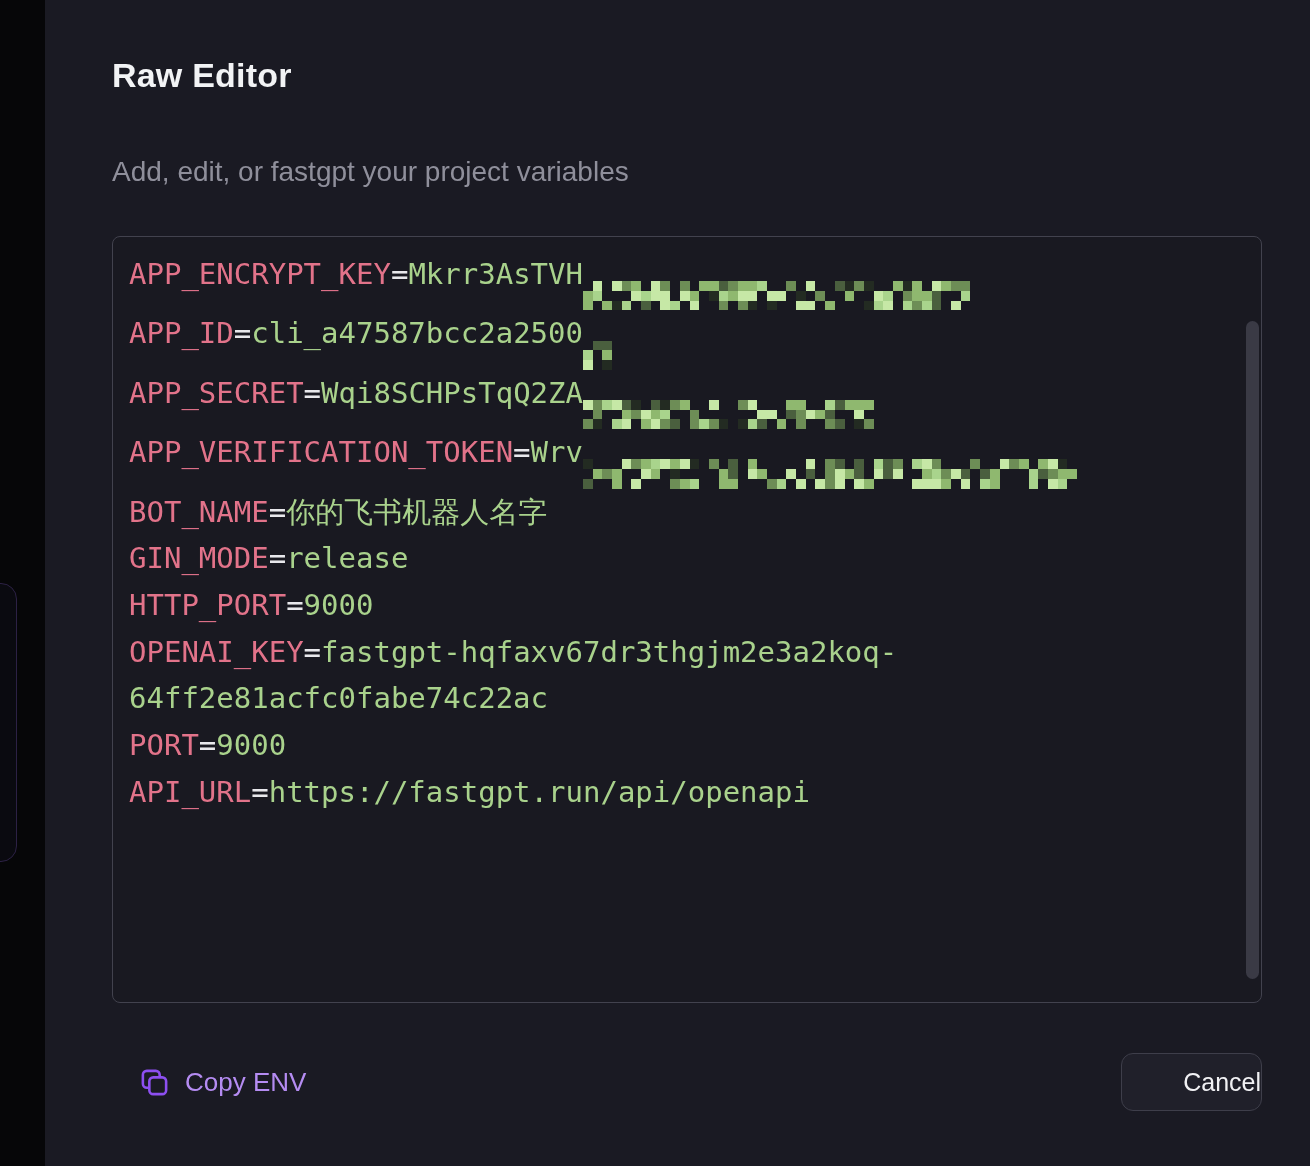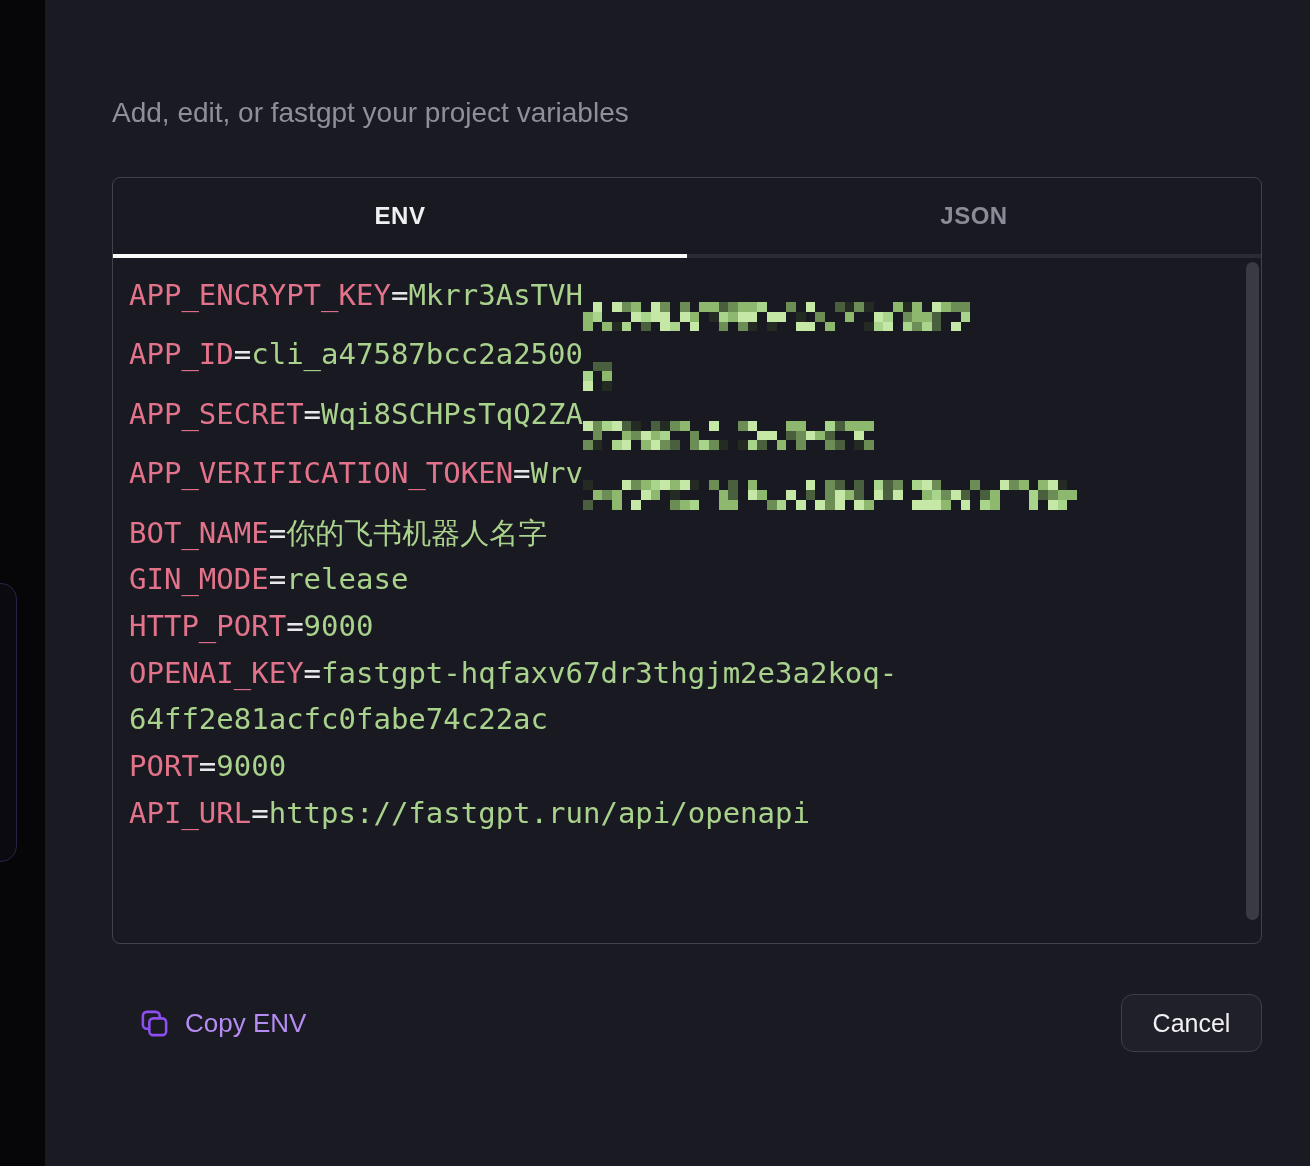--- a/index.html
+++ b/index.html
@@ -50,45 +50,38 @@
     position:absolute; right:2px; top:84px; width:13px; height:658px;
     background:#3a3a45; border-radius:7px;
   }
 
   
   .footer{ margin-top:50px; width:1150px; margin-left:0; display:flex; align-items:center; justify-content:space-between; }
   .copy-env{ display:flex; align-items:center; gap:15px; margin-left:27px; cursor:pointer; }
   .copy-env .label{ font-size:26px; color:#b58cf2; }
   .copy-icon{ width:31px; height:31px; display:inline-block; }
   .btn-row{ display:flex; align-items:center; gap:34px; }
-  .btn{ font-family:"Liberation Sans", sans-serif; font-size:25px; cursor:pointer; }
+  .btn{ font-family:"Liberation Sans", sans-serif; font-size:25px; cursor:pointer;text-align:right; }
   .btn-cancel{ width:141px; height:58px; border-radius:12px; background:#20202a;
                border:1px solid #3e3e4a; color:#f1f1f4; }
   .btn-update{ height:66px; padding:0 36px; border-radius:12px; border:none;
                background:var(--accent,#8a46da); color:#fdfdfe; }
 </style>
 </head>
 <body>
 
 <div class="canvas-strip">
   <div class="canvas-card"></div>
 </div>
 
 <div class="modal">
+  <h1 class="modal-title">Raw Editor</h1>
   <p class="modal-subtitle">Add, edit, or fastgpt your project variables</p>
 
   <div class="editor-box">
-    <div class="tabbar">
-      <div class="tab active">
-        <span>ENV</span>
-      </div>
-      <div class="tab">
-        <span>JSON</span>
-      </div>
-    </div>
     <div class="code-area" id="code-area"><div class="env-line"><span class="env-key">APP_ENCRYPT_KEY</span><span class="env-eq">=</span><span class="env-val">Mkrr3AsTVH</span><span class="pixelated"><i style="background: transparent;"></i><i style="background: rgb(143, 184, 111);"></i><i style="background: rgb(143, 184, 111);"></i><i style="background: rgb(198, 232, 166);"></i><i style="background: rgb(169, 212, 140);"></i><i style="background: transparent;"></i><i style="background: transparent;"></i><i style="background: transparent;"></i><i style="background: rgb(143, 184, 111);"></i><i style="background: rgb(198, 232, 166);"></i><i style="background: transparent;"></i><i style="background: rgb(35, 43, 34);"></i><i style="background: rgb(109, 141, 86);"></i><i style="background: transparent;"></i><i style="background: rgb(169, 212, 140);"></i><i style="background: rgb(143, 184, 111);"></i><i style="background: rgb(198, 232, 166);"></i><i style="background: transparent;"></i><i style="background: transparent;"></i><i style="background: rgb(169, 212, 140);"></i><i style="background: rgb(74, 95, 62);"></i><i style="background: rgb(198, 232, 166);"></i><i style="background: rgb(198, 232, 166);"></i><i style="background: transparent;"></i><i style="background: rgb(109, 141, 86);"></i><i style="background: rgb(198, 232, 166);"></i><i style="background: rgb(198, 232, 166);"></i><i style="background: transparent;"></i><i style="background: transparent;"></i><i style="background: rgb(169, 212, 140);"></i><i style="background: rgb(109, 141, 86);"></i><i style="background: rgb(198, 232, 166);"></i><i style="background: transparent;"></i><i style="background: transparent;"></i><i style="background: rgb(143, 184, 111);"></i><i style="background: rgb(198, 232, 166);"></i><i style="background: rgb(143, 184, 111);"></i><i style="background: transparent;"></i><i style="background: transparent;"></i><i style="background: rgb(143, 184, 111);"></i><i style="background: rgb(35, 43, 34);"></i><i style="background: transparent;"></i><i style="background: rgb(74, 95, 62);"></i><i style="background: rgb(169, 212, 140);"></i><i style="background: rgb(109, 141, 86);"></i><i style="background: rgb(109, 141, 86);"></i><i style="background: rgb(143, 184, 111);"></i><i style="background: transparent;"></i><i style="background: rgb(143, 184, 111);"></i><i style="background: rgb(198, 232, 166);"></i><i style="background: rgb(109, 141, 86);"></i><i style="background: rgb(143, 184, 111);"></i><i style="background: rgb(198, 232, 166);"></i><i style="background: rgb(35, 43, 34);"></i><i style="background: rgb(169, 212, 140);"></i><i style="background: transparent;"></i><i style="background: transparent;"></i><i style="background: transparent;"></i><i style="background: rgb(198, 232, 166);"></i><i style="background: rgb(35, 43, 34);"></i><i style="background: transparent;"></i><i style="background: rgb(198, 232, 166);"></i><i style="background: transparent;"></i><i style="background: rgb(109, 141, 86);"></i><i style="background: transparent;"></i><i style="background: transparent;"></i><i style="background: transparent;"></i><i style="background: rgb(35, 43, 34);"></i><i style="background: rgb(198, 232, 166);"></i><i style="background: rgb(198, 232, 166);"></i><i style="background: transparent;"></i><i style="background: rgb(198, 232, 166);"></i><i style="background: transparent;"></i><i style="background: rgb(109, 141, 86);"></i><i style="background: transparent;"></i><i style="background: transparent;"></i><i style="background: transparent;"></i><i style="background: rgb(143, 184, 111);"></i><i style="background: rgb(74, 95, 62);"></i><i style="background: transparent;"></i><i style="background: transparent;"></i><i style="background: rgb(35, 43, 34);"></i><i style="background: rgb(143, 184, 111);"></i><i style="background: transparent;"></i><i style="background: rgb(109, 141, 86);"></i><i style="background: transparent;"></i><i style="background: transparent;"></i><i style="background: rgb(35, 43, 34);"></i><i style="background: transparent;"></i><i style="background: rgb(35, 43, 34);"></i><i style="background: transparent;"></i><i style="background: rgb(198, 232, 166);"></i><i style="background: rgb(169, 212, 140);"></i><i style="background: transparent;"></i><i style="background: rgb(169, 212, 140);"></i><i style="background: rgb(198, 232, 166);"></i><i style="background: rgb(143, 184, 111);"></i><i style="background: transparent;"></i><i style="background: transparent;"></i><i style="background: rgb(35, 43, 34);"></i><i style="background: rgb(109, 141, 86);"></i><i style="background: rgb(169, 212, 140);"></i><i style="background: rgb(143, 184, 111);"></i><i style="background: rgb(143, 184, 111);"></i><i style="background: rgb(109, 141, 86);"></i><i style="background: transparent;"></i><i style="background: rgb(143, 184, 111);"></i><i style="background: rgb(169, 212, 140);"></i><i style="background: rgb(198, 232, 166);"></i><i style="background: rgb(74, 95, 62);"></i><i style="background: rgb(74, 95, 62);"></i><i style="background: rgb(143, 184, 111);"></i><i style="background: transparent;"></i><i style="background: transparent;"></i><i style="background: rgb(109, 141, 86);"></i><i style="background: transparent;"></i><i style="background: rgb(198, 232, 166);"></i><i style="background: rgb(109, 141, 86);"></i><i style="background: rgb(169, 212, 140);"></i><i style="background: transparent;"></i></span></div><div class="env-line"><span class="env-key">APP_ID</span><span class="env-eq">=</span><span class="env-val">cli_a47587bcc2a2500</span><span class="pixelated"><i style="background: transparent;"></i><i style="background: rgb(169, 212, 140);"></i><i style="background: rgb(198, 232, 166);"></i><i style="background: rgb(74, 95, 62);"></i><i style="background: transparent;"></i><i style="background: transparent;"></i><i style="background: rgb(74, 95, 62);"></i><i style="background: rgb(143, 184, 111);"></i><i style="background: rgb(35, 43, 34);"></i></span></div><div class="env-line"><span class="env-key">APP_SECRET</span><span class="env-eq">=</span><span class="env-val">Wqi8SCHPsTqQ2ZA</span><span class="pixelated"><i style="background: rgb(198, 232, 166);"></i><i style="background: transparent;"></i><i style="background: rgb(109, 141, 86);"></i><i style="background: rgb(109, 141, 86);"></i><i style="background: rgb(109, 141, 86);"></i><i style="background: rgb(35, 43, 34);"></i><i style="background: rgb(169, 212, 140);"></i><i style="background: transparent;"></i><i style="background: transparent;"></i><i style="background: rgb(198, 232, 166);"></i><i style="background: transparent;"></i><i style="background: rgb(169, 212, 140);"></i><i style="background: rgb(74, 95, 62);"></i><i style="background: rgb(143, 184, 111);"></i><i style="background: rgb(198, 232, 166);"></i><i style="background: rgb(35, 43, 34);"></i><i style="background: rgb(109, 141, 86);"></i><i style="background: transparent;"></i><i style="background: transparent;"></i><i style="background: rgb(198, 232, 166);"></i><i style="background: rgb(143, 184, 111);"></i><i style="background: rgb(74, 95, 62);"></i><i style="background: rgb(143, 184, 111);"></i><i style="background: rgb(198, 232, 166);"></i><i style="background: rgb(35, 43, 34);"></i><i style="background: rgb(169, 212, 140);"></i><i style="background: rgb(109, 141, 86);"></i><i style="background: rgb(109, 141, 86);"></i><i style="background: transparent;"></i><i style="background: rgb(74, 95, 62);"></i><i style="background: rgb(143, 184, 111);"></i><i style="background: transparent;"></i><i style="background: transparent;"></i><i style="background: transparent;"></i><i style="background: rgb(109, 141, 86);"></i><i style="background: rgb(109, 141, 86);"></i><i style="background: transparent;"></i><i style="background: transparent;"></i><i style="background: rgb(169, 212, 140);"></i><i style="background: rgb(198, 232, 166);"></i><i style="background: transparent;"></i><i style="background: rgb(109, 141, 86);"></i><i style="background: transparent;"></i><i style="background: transparent;"></i><i style="background: rgb(35, 43, 34);"></i><i style="background: transparent;"></i><i style="background: transparent;"></i><i style="background: transparent;"></i><i style="background: rgb(109, 141, 86);"></i><i style="background: transparent;"></i><i style="background: rgb(35, 43, 34);"></i><i style="background: rgb(198, 232, 166);"></i><i style="background: transparent;"></i><i style="background: rgb(169, 212, 140);"></i><i style="background: transparent;"></i><i style="background: rgb(198, 232, 166);"></i><i style="background: rgb(74, 95, 62);"></i><i style="background: transparent;"></i><i style="background: rgb(198, 232, 166);"></i><i style="background: transparent;"></i><i style="background: transparent;"></i><i style="background: transparent;"></i><i style="background: rgb(143, 184, 111);"></i><i style="background: rgb(143, 184, 111);"></i><i style="background: rgb(74, 95, 62);"></i><i style="background: transparent;"></i><i style="background: rgb(143, 184, 111);"></i><i style="background: rgb(109, 141, 86);"></i><i style="background: rgb(109, 141, 86);"></i><i style="background: transparent;"></i><i style="background: rgb(198, 232, 166);"></i><i style="background: transparent;"></i><i style="background: transparent;"></i><i style="background: rgb(143, 184, 111);"></i><i style="background: transparent;"></i><i style="background: rgb(169, 212, 140);"></i><i style="background: rgb(74, 95, 62);"></i><i style="background: rgb(109, 141, 86);"></i><i style="background: rgb(74, 95, 62);"></i><i style="background: transparent;"></i><i style="background: rgb(74, 95, 62);"></i><i style="background: rgb(143, 184, 111);"></i><i style="background: transparent;"></i><i style="background: transparent;"></i><i style="background: rgb(143, 184, 111);"></i><i style="background: rgb(198, 232, 166);"></i><i style="background: rgb(35, 43, 34);"></i><i style="background: rgb(143, 184, 111);"></i><i style="background: transparent;"></i><i style="background: rgb(109, 141, 86);"></i></span></div><div class="env-line"><span class="env-key">APP_VERIFICATION_TOKEN</span><span class="env-eq">=</span><span class="env-val">Wrv</span><span class="pixelated"><i style="background: rgb(35, 43, 34);"></i><i style="background: transparent;"></i><i style="background: rgb(74, 95, 62);"></i><i style="background: transparent;"></i><i style="background: rgb(143, 184, 111);"></i><i style="background: transparent;"></i><i style="background: transparent;"></i><i style="background: rgb(109, 141, 86);"></i><i style="background: transparent;"></i><i style="background: transparent;"></i><i style="background: rgb(143, 184, 111);"></i><i style="background: rgb(143, 184, 111);"></i><i style="background: rgb(198, 232, 166);"></i><i style="background: transparent;"></i><i style="background: transparent;"></i><i style="background: rgb(109, 141, 86);"></i><i style="background: transparent;"></i><i style="background: rgb(198, 232, 166);"></i><i style="background: rgb(143, 184, 111);"></i><i style="background: rgb(198, 232, 166);"></i><i style="background: transparent;"></i><i style="background: rgb(169, 212, 140);"></i><i style="background: rgb(143, 184, 111);"></i><i style="background: transparent;"></i><i style="background: rgb(198, 232, 166);"></i><i style="background: transparent;"></i><i style="background: transparent;"></i><i style="background: rgb(143, 184, 111);"></i><i style="background: rgb(35, 43, 34);"></i><i style="background: rgb(109, 141, 86);"></i><i style="background: rgb(198, 232, 166);"></i><i style="background: transparent;"></i><i style="background: rgb(143, 184, 111);"></i><i style="background: rgb(35, 43, 34);"></i><i style="background: transparent;"></i><i style="background: rgb(169, 212, 140);"></i><i style="background: transparent;"></i><i style="background: transparent;"></i><i style="background: transparent;"></i><i style="background: rgb(109, 141, 86);"></i><i style="background: transparent;"></i><i style="background: transparent;"></i><i style="background: transparent;"></i><i style="background: rgb(143, 184, 111);"></i><i style="background: rgb(143, 184, 111);"></i><i style="background: rgb(74, 95, 62);"></i><i style="background: rgb(74, 95, 62);"></i><i style="background: rgb(143, 184, 111);"></i><i style="background: transparent;"></i><i style="background: transparent;"></i><i style="background: transparent;"></i><i style="background: rgb(143, 184, 111);"></i><i style="background: rgb(198, 232, 166);"></i><i style="background: transparent;"></i><i style="background: transparent;"></i><i style="background: rgb(143, 184, 111);"></i><i style="background: transparent;"></i><i style="background: transparent;"></i><i style="background: transparent;"></i><i style="background: rgb(109, 141, 86);"></i><i style="background: transparent;"></i><i style="background: transparent;"></i><i style="background: rgb(169, 212, 140);"></i><i style="background: transparent;"></i><i style="background: rgb(198, 232, 166);"></i><i style="background: transparent;"></i><i style="background: transparent;"></i><i style="background: transparent;"></i><i style="background: rgb(198, 232, 166);"></i><i style="background: rgb(198, 232, 166);"></i><i style="background: rgb(74, 95, 62);"></i><i style="background: transparent;"></i><i style="background: transparent;"></i><i style="background: transparent;"></i><i style="background: rgb(198, 232, 166);"></i><i style="background: rgb(109, 141, 86);"></i><i style="background: rgb(109, 141, 86);"></i><i style="background: rgb(109, 141, 86);"></i><i style="background: rgb(74, 95, 62);"></i><i style="background: rgb(198, 232, 166);"></i><i style="background: rgb(198, 232, 166);"></i><i style="background: transparent;"></i><i style="background: rgb(143, 184, 111);"></i><i style="background: transparent;"></i><i style="background: rgb(74, 95, 62);"></i><i style="background: rgb(74, 95, 62);"></i><i style="background: rgb(198, 232, 166);"></i><i style="background: transparent;"></i><i style="background: transparent;"></i><i style="background: rgb(143, 184, 111);"></i><i style="background: rgb(169, 212, 140);"></i><i style="background: rgb(198, 232, 166);"></i><i style="background: transparent;"></i><i style="background: rgb(74, 95, 62);"></i><i style="background: rgb(74, 95, 62);"></i><i style="background: transparent;"></i><i style="background: rgb(109, 141, 86);"></i><i style="background: rgb(198, 232, 166);"></i><i style="background: transparent;"></i><i style="background: transparent;"></i><i style="background: transparent;"></i><i style="background: transparent;"></i><i style="background: rgb(169, 212, 140);"></i><i style="background: transparent;"></i><i style="background: rgb(198, 232, 166);"></i><i style="background: rgb(198, 232, 166);"></i><i style="background: rgb(143, 184, 111);"></i><i style="background: rgb(198, 232, 166);"></i><i style="background: rgb(109, 141, 86);"></i><i style="background: rgb(169, 212, 140);"></i><i style="background: rgb(198, 232, 166);"></i><i style="background: transparent;"></i><i style="background: rgb(109, 141, 86);"></i><i style="background: rgb(143, 184, 111);"></i><i style="background: transparent;"></i><i style="background: rgb(198, 232, 166);"></i><i style="background: transparent;"></i><i style="background: transparent;"></i><i style="background: rgb(74, 95, 62);"></i><i style="background: rgb(198, 232, 166);"></i><i style="background: rgb(109, 141, 86);"></i><i style="background: transparent;"></i><i style="background: transparent;"></i><i style="background: transparent;"></i><i style="background: rgb(74, 95, 62);"></i><i style="background: rgb(169, 212, 140);"></i><i style="background: transparent;"></i><i style="background: rgb(143, 184, 111);"></i><i style="background: rgb(143, 184, 111);"></i><i style="background: rgb(198, 232, 166);"></i><i style="background: transparent;"></i><i style="background: transparent;"></i><i style="background: rgb(109, 141, 86);"></i><i style="background: transparent;"></i><i style="background: transparent;"></i><i style="background: rgb(143, 184, 111);"></i><i style="background: transparent;"></i><i style="background: transparent;"></i><i style="background: transparent;"></i><i style="background: rgb(169, 212, 140);"></i><i style="background: rgb(169, 212, 140);"></i><i style="background: rgb(143, 184, 111);"></i><i style="background: rgb(74, 95, 62);"></i><i style="background: transparent;"></i><i style="background: rgb(198, 232, 166);"></i><i style="background: rgb(109, 141, 86);"></i><i style="background: rgb(198, 232, 166);"></i><i style="background: rgb(35, 43, 34);"></i><i style="background: rgb(143, 184, 111);"></i><i style="background: rgb(169, 212, 140);"></i><i style="background: transparent;"></i><i style="background: rgb(143, 184, 111);"></i><i style="background: transparent;"></i></span></div><div class="env-line"><span class="env-key">BOT_NAME</span><span class="env-eq">=</span><span class="env-val">你的飞书机器人名字</span></div><div class="env-line"><span class="env-key">GIN_MODE</span><span class="env-eq">=</span><span class="env-val">release</span></div><div class="env-line"><span class="env-key">HTTP_PORT</span><span class="env-eq">=</span><span class="env-val">9000</span></div><div class="env-line"><span class="env-key">OPENAI_KEY</span><span class="env-eq">=</span><span class="env-val">fastgpt-hqfaxv67dr3thgjm2e3a2koq-64ff2e81acfc0fabe74c22ac</span></div><div class="env-line"><span class="env-key">PORT</span><span class="env-eq">=</span><span class="env-val">9000</span></div><div class="env-line"><span class="env-key">API_URL</span><span class="env-eq">=</span><span class="env-val">https://fastgpt.run/api/openapi</span></div></div>
     <div class="scroll-thumb"></div>
   </div>
 
   <div class="footer">
     <div class="copy-env">
       <span class="copy-icon">
         <svg viewBox="0 0 24 24" width="31" height="31" fill="none" stroke="#8d4ff0" stroke-width="2" stroke-linejoin="round">
           <rect x="3" y="3" width="13" height="13" rx="3"></rect>
           <rect x="8" y="8" width="13" height="13" rx="3" fill="#1a1a23"></rect>

